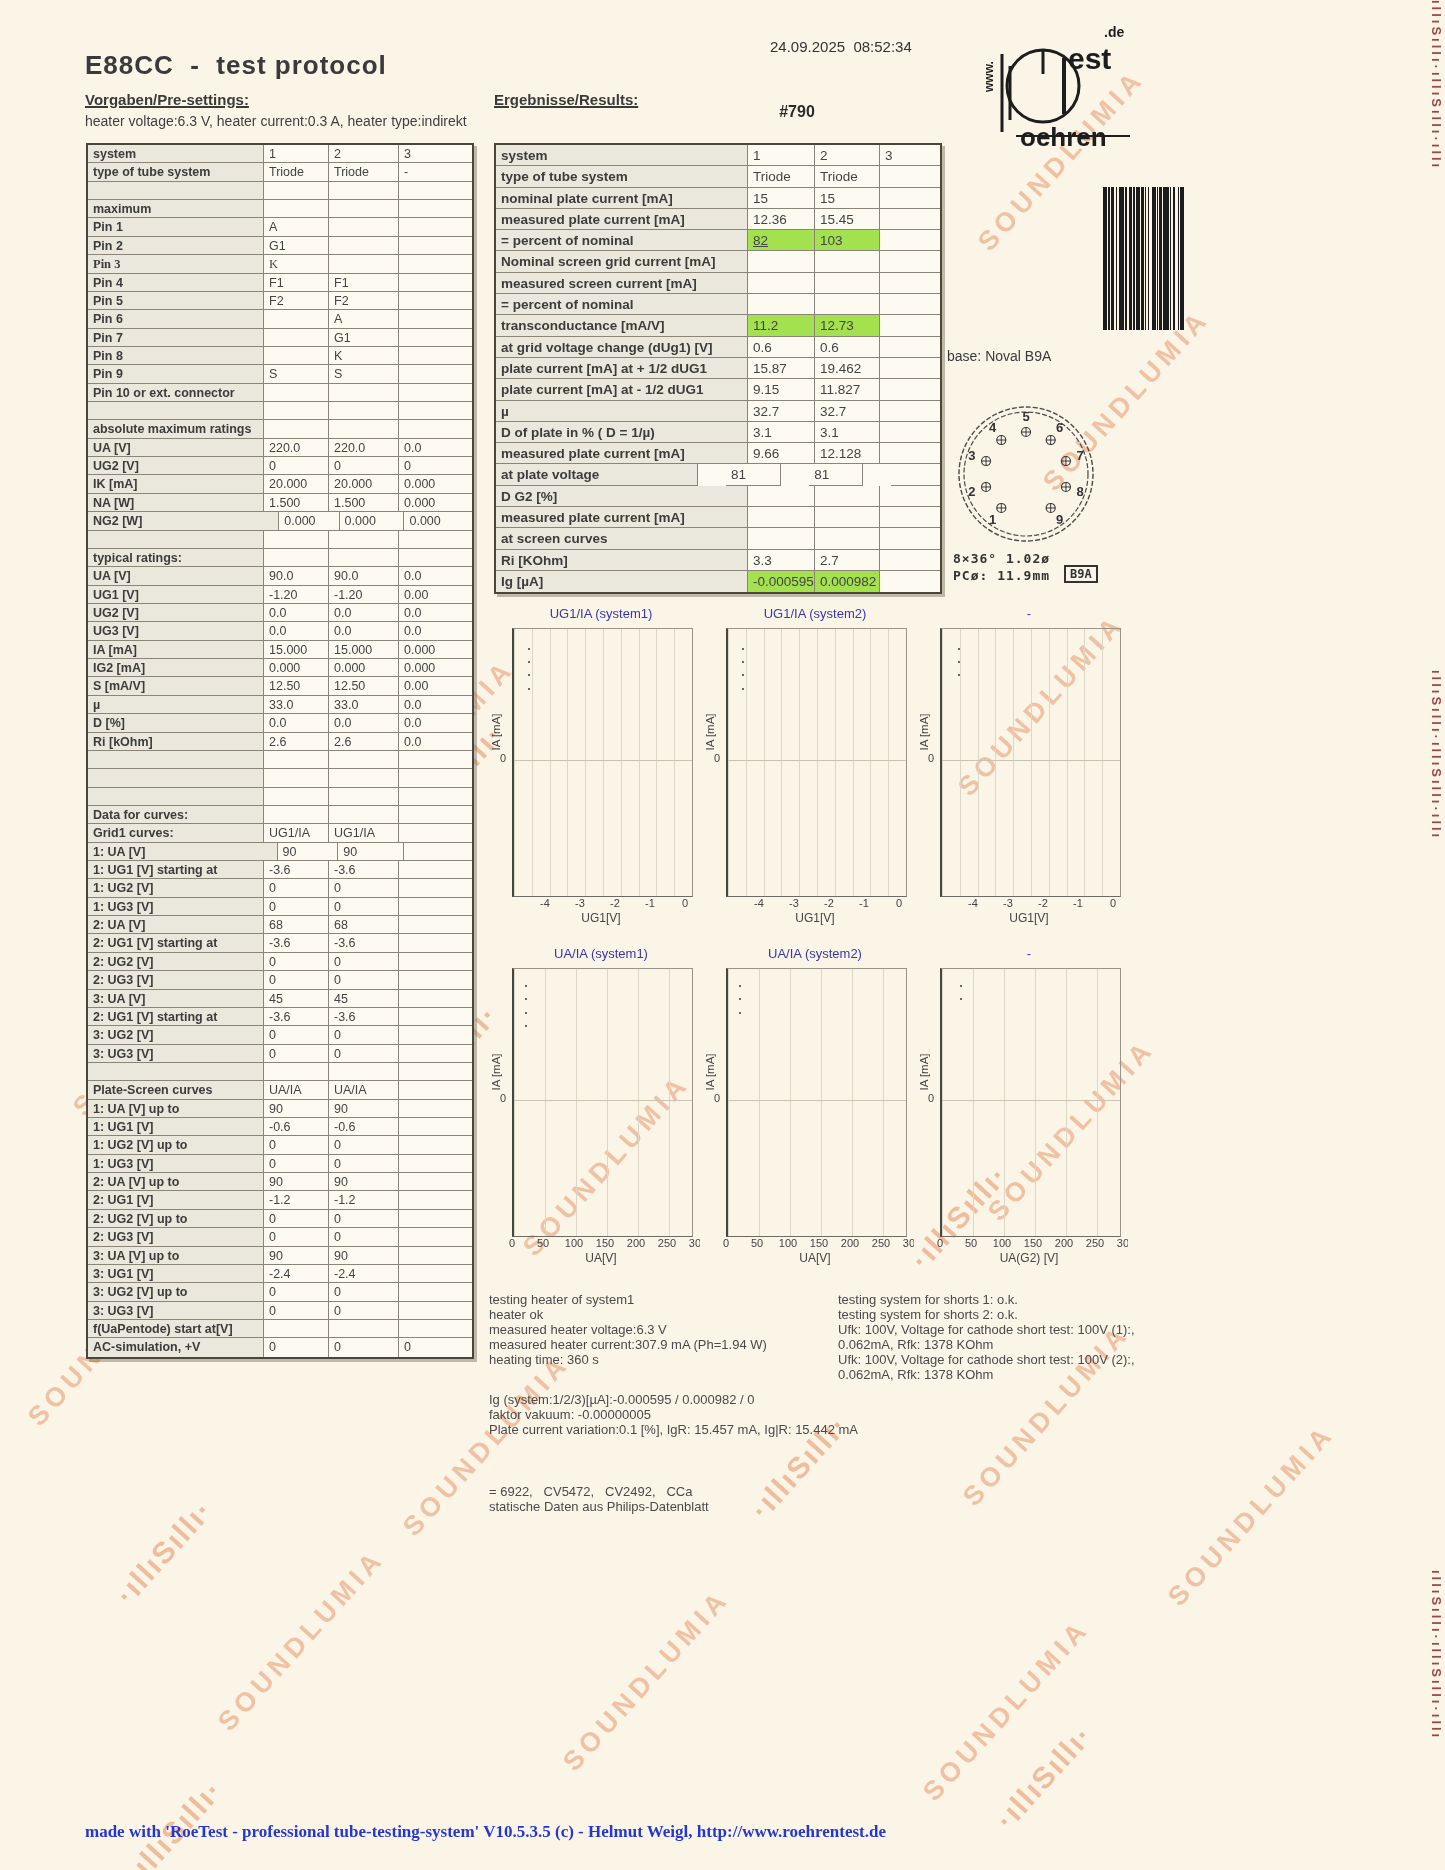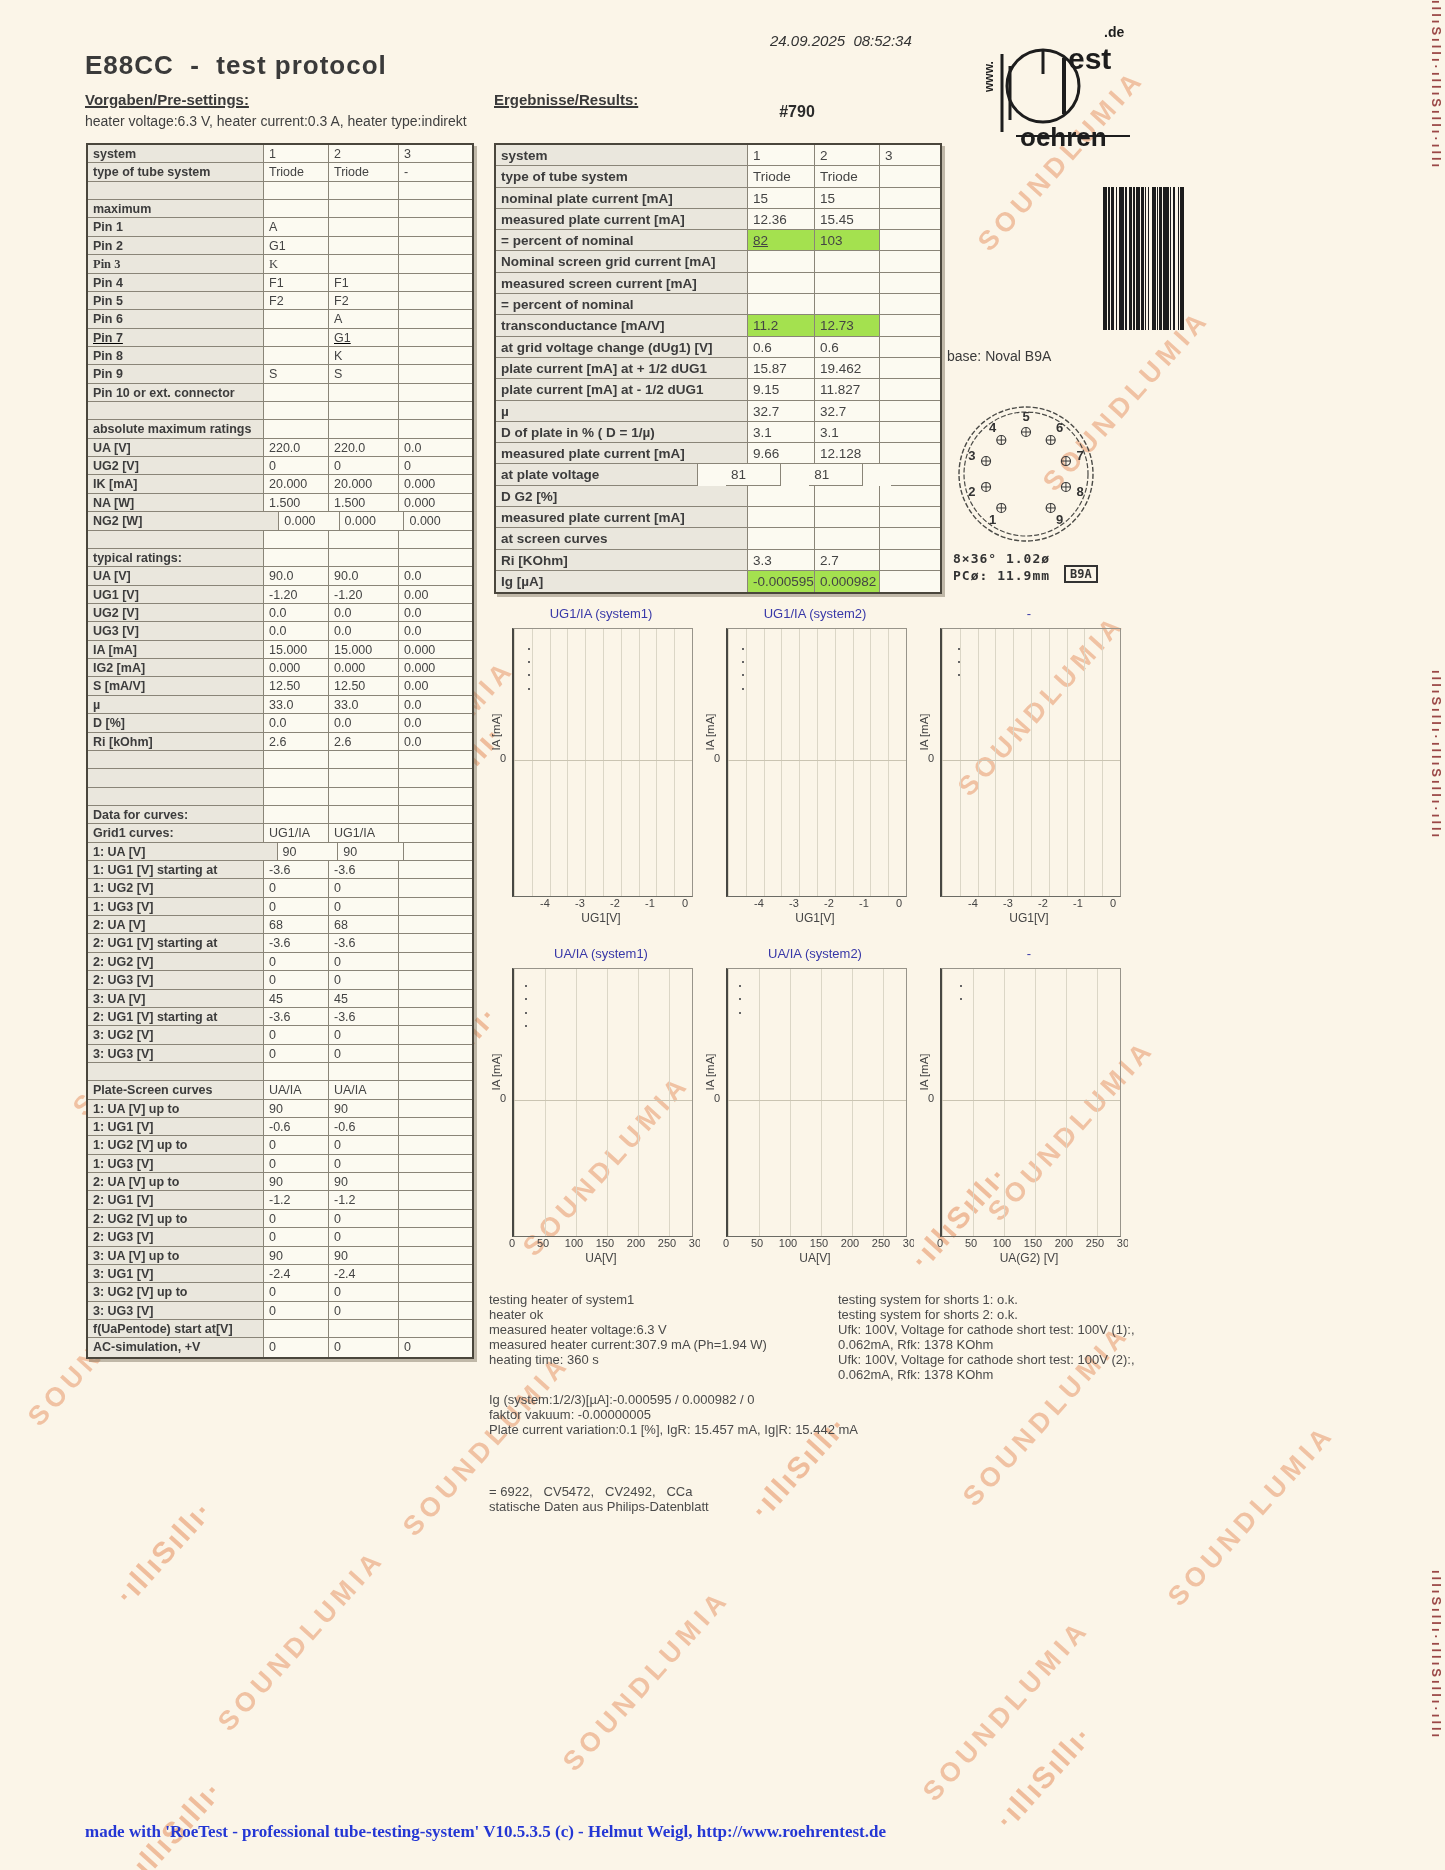--- a/index.html
+++ b/index.html
@@ -85,21 +85,21 @@
     <div class="wm mark" style="left: 100px; top: 1535px;">·ıllıSıllı·</div>
     <div class="wm mark" style="left: 980px; top: 1760px;">·ıllıSıllı·</div>
     <div class="wm mark" style="left: 330px; top: 265px;">·ıllıSıllı·</div>
     <div class="wm mark" style="left: 715px; top: 395px;">·ıllıSıllı·</div>
     <div class="wm mark" style="left: 110px; top: 1815px;">·ıllıSıllı·</div>
     <div class="edge-strip" style="top: 0px; height: 230px;">ıllıSıllı·ıllıSıllı·ıllı</div>
     <div class="edge-strip" style="top: 670px; height: 350px;">ıllıSıllı·ıllıSıllı·ıllı</div>
     <div class="edge-strip" style="top: 1570px; height: 300px;">ıllıSıllı·ıllıSıllı·ıllı</div>
   </div>
 
-<div class="abs timestamp pre" style="left:770px;top:32px;font-style:italic;">24.09.2025  08:52:34</div>
+<div class="abs timestamp pre" style="left:770px;top:38px;">24.09.2025  08:52:34</div>
 <div class="abs doc-title pre" style="left:85px;top:50px;">E88CC  -  test protocol</div>
 
 <div class="logo">
   <svg width="160" height="150" style="position:absolute;left:0;top:0;">
     <line x1="22" y1="40" x2="22" y2="118" stroke="#1d1d1d" stroke-width="3"></line>
     <line x1="30" y1="52" x2="30" y2="106" stroke="#1d1d1d" stroke-width="3"></line>
     <circle cx="63" cy="72" r="36" fill="none" stroke="#1d1d1d" stroke-width="3"></circle>
     <line x1="63" y1="36" x2="63" y2="60" stroke="#1d1d1d" stroke-width="3"></line>
     <line x1="84" y1="44" x2="84" y2="100" stroke="#1d1d1d" stroke-width="4"></line>
     <line x1="36" y1="122" x2="150" y2="122" stroke="#1d1d1d" stroke-width="2"></line>
@@ -209,21 +209,21 @@
       <div class="cell val" style="width: 65px;">F2</div>
       <div class="cell val" style="width: 70px;">F2</div>
       <div class="cell val" style="width: 73px;"></div>
     </div>
     <div class="trow" style="height: 18.36px;">
       <div class="cell lbl" style="width: 176px;">Pin 6</div>
       <div class="cell val" style="width: 65px;"></div>
       <div class="cell val" style="width: 70px;">A</div>
       <div class="cell val" style="width: 73px;"></div>
     </div>
-    <div class="trow" style="height: 18.36px; text-decoration: underline;">
+    <div class="trow" style="height: 18.36px;">
       <div class="cell lbl" style="width: 176px;">Pin 7</div>
       <div class="cell val" style="width: 65px;"></div>
       <div class="cell val" style="width: 70px;">G1</div>
       <div class="cell val" style="width: 73px;"></div>
     </div>
     <div class="trow" style="height: 18.36px;">
       <div class="cell lbl" style="width: 176px;">Pin 8</div>
       <div class="cell val" style="width: 65px;"></div>
       <div class="cell val" style="width: 70px;">K</div>
       <div class="cell val" style="width: 73px;"></div>

